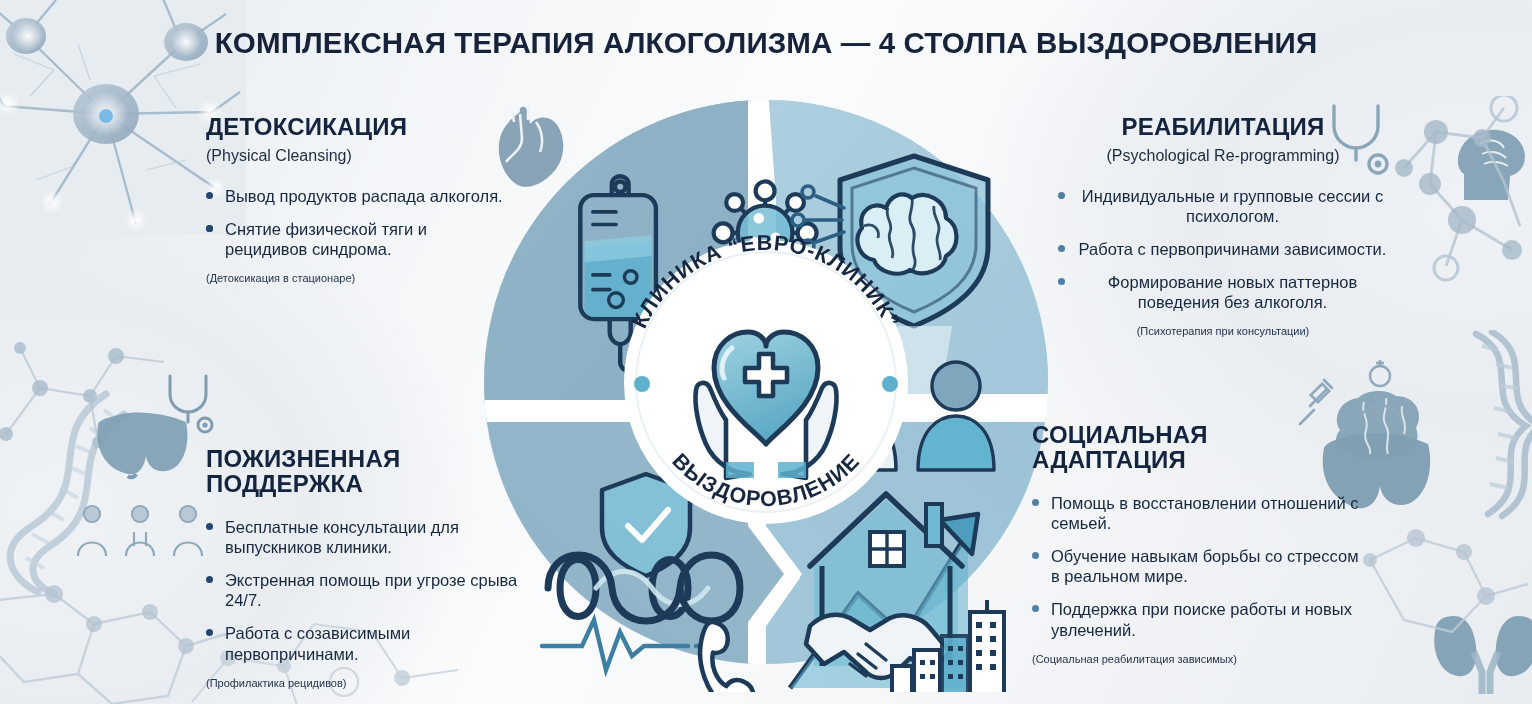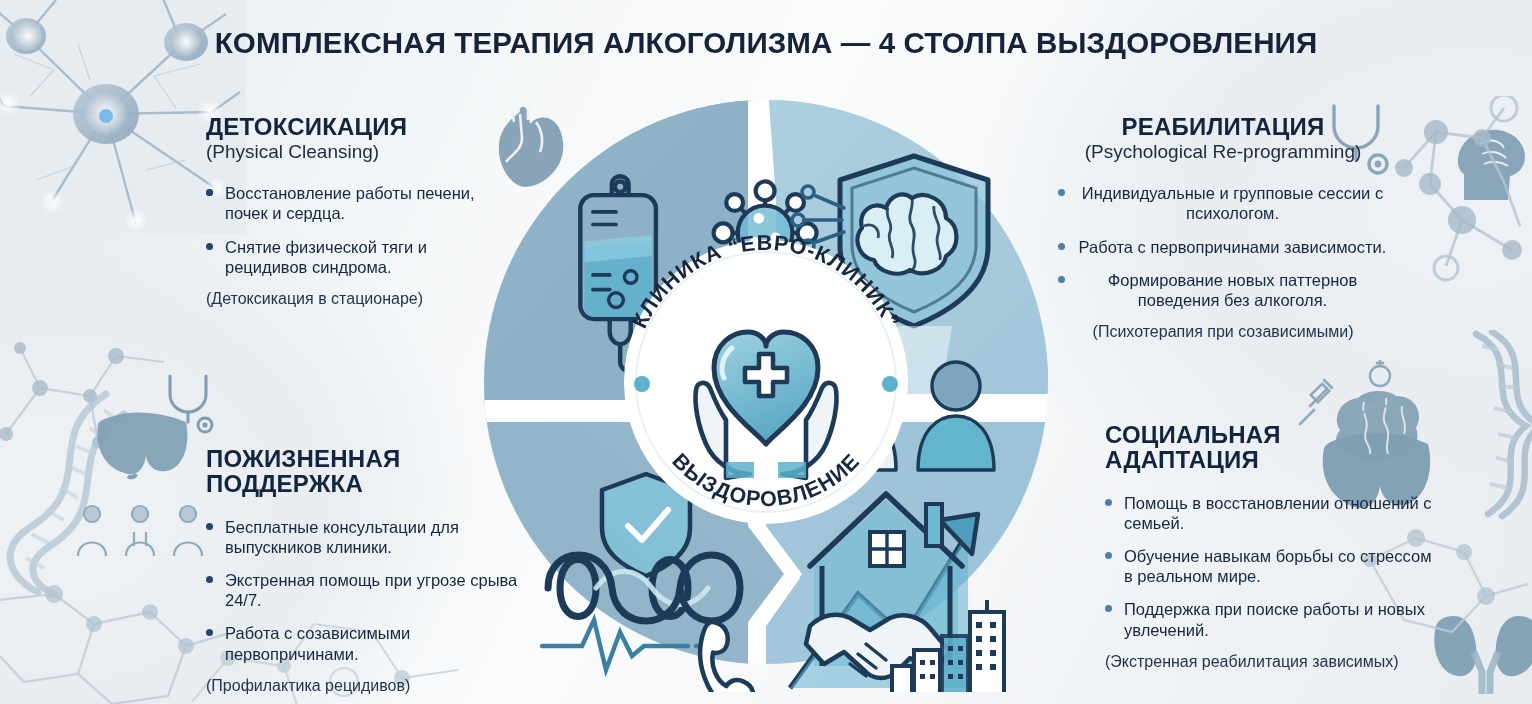--- a/index.html
+++ b/index.html
@@ -38,44 +38,44 @@
   }
 
   
   .block { position:absolute; z-index:5; }
   .block h2 {
     font-size:24px; font-weight:bold; color:#13243f;
     line-height:1.06; letter-spacing:0.2px;
     text-transform:uppercase;
   }
   .block .subtitle {
-    font-size:19px; color:#1d2b3f; font-weight:400;
-    margin-top:2px; line-height:1.15;
+    font-size:16px; color:#1d2b3f; font-weight:400;
+    margin-top:8px; line-height:1.15;
   }
   .block ul { list-style:none; margin-top:20px; }
   .block li {
     position:relative;
     padding-left:19px;
     font-size:16.5px;
     line-height:1.22;
     color:#16273f;
     margin-bottom:13px;
   }
   .block li .dot {
     position:absolute; left:0; top:6px;
     width:7px; height:7px; border-radius:50%;
   }
   .block .footnote {
-    font-size:16px; color:#24344c; margin-top:10px;
+    font-size:11px; color:#24344c; margin-top:10px;
   }
 
   #block-detox   { left:206px; top:114px; width:300px; }
   #block-rehab   { left:1058px; top:114px; width:330px;text-align:center; }
   #block-support { left:206px; top:446px; width:330px; }
-  #block-social  { left:1105px; top:422px; width:330px; }
+  #block-social  { left:1032px; top:422px; width:330px; }
 
   #block-detox li .dot,   #block-support li .dot { background:#24456e; }
   #block-rehab li .dot,   #block-social li .dot  { background:#4f7fa5; }
 
   
   #center-diagram {
     position:absolute;
     left:466px; top:72px;
     width:600px; height:620px;
     z-index:4;
@@ -347,56 +347,56 @@
   </div>
 
   <div class="title-wrap">
     <div class="main-title">КОМПЛЕКСНАЯ ТЕРАПИЯ АЛКОГОЛИЗМА — 4 СТОЛПА ВЫЗДОРОВЛЕНИЯ</div>
   </div>
 
   <div class="block" id="block-detox">
     <h2>ДЕТОКСИКАЦИЯ</h2>
     <div class="subtitle">(Physical Cleansing)</div>
     <ul>
+      <li><span class="dot" style="background: rgb(36, 69, 110);"></span><span>Вывод продуктов распада алкоголя.</span></li>
       <li><span class="dot" style="background: rgb(36, 69, 110);"></span></li>
-      <li><span class="dot" style="background: rgb(36, 69, 110);"></span><span>Восстановление работы печени, почек и сердца.</span></li>
       <li><span class="dot" style="background: rgb(36, 69, 110);"></span><span>Снятие физической тяги и рецидивов синдрома.</span></li>
     </ul>
     <div class="footnote">(Детоксикация в стационаре)</div>
   </div>
 
   <div class="block" id="block-rehab">
     <h2>РЕАБИЛИТАЦИЯ</h2>
     <div class="subtitle">(Psychological Re-programming)</div>
     <ul>
       <li><span class="dot" style="background: rgb(79, 127, 165);"></span><span>Индивидуальные и групповые сессии с психологом.</span></li>
       <li><span class="dot" style="background: rgb(79, 127, 165);"></span><span>Работа с первопричинами зависимости.</span></li>
       <li><span class="dot" style="background: rgb(79, 127, 165);"></span><span>Формирование новых паттернов поведения без алкоголя.</span></li>
     </ul>
-    <div class="footnote">(Психотерапия при созависимыми)</div>
+    <div class="footnote">(Психотерапия при консультации)</div>
   </div>
 
   <div class="block" id="block-support">
     <h2>ПОЖИЗНЕННАЯ ПОДДЕРЖКА</h2>
     <ul>
       <li><span class="dot" style="background: rgb(36, 69, 110);"></span><span>Бесплатные консультации для выпускников клиники.</span></li>
       <li><span class="dot" style="background: rgb(36, 69, 110);"></span><span>Экстренная помощь при угрозе срыва 24/7.</span></li>
       <li><span class="dot" style="background: rgb(36, 69, 110);"></span><span>Работа с созависимыми первопричинами.</span></li>
     </ul>
     <div class="footnote">(Профилактика рецидивов)</div>
   </div>
 
   <div class="block" id="block-social">
     <h2>СОЦИАЛЬНАЯ АДАПТАЦИЯ</h2>
     <ul>
       <li><span class="dot" style="background: rgb(79, 127, 165);"></span><span>Помощь в восстановлении отношений с семьей.</span></li>
       <li><span class="dot" style="background: rgb(79, 127, 165);"></span><span>Обучение навыкам борьбы со стрессом в реальном мире.</span></li>
       <li><span class="dot" style="background: rgb(79, 127, 165);"></span><span>Поддержка при поиске работы и новых увлечений.</span></li>
     </ul>
-    <div class="footnote">(Экстренная реабилитация зависимых)</div>
+    <div class="footnote">(Социальная реабилитация зависимых)</div>
   </div>
 
   <div id="center-diagram">
     <svg width="600" height="620" viewBox="0 0 600 620">
       <defs>
         <clipPath id="wheelClip">
             <circle cx="300" cy="310" r="282"></circle>
           </clipPath>
         <linearGradient id="gTL" x1="0" y1="0" x2="1" y2="1">
           <stop offset="0%" stop-color="#93b5c9"></stop>

